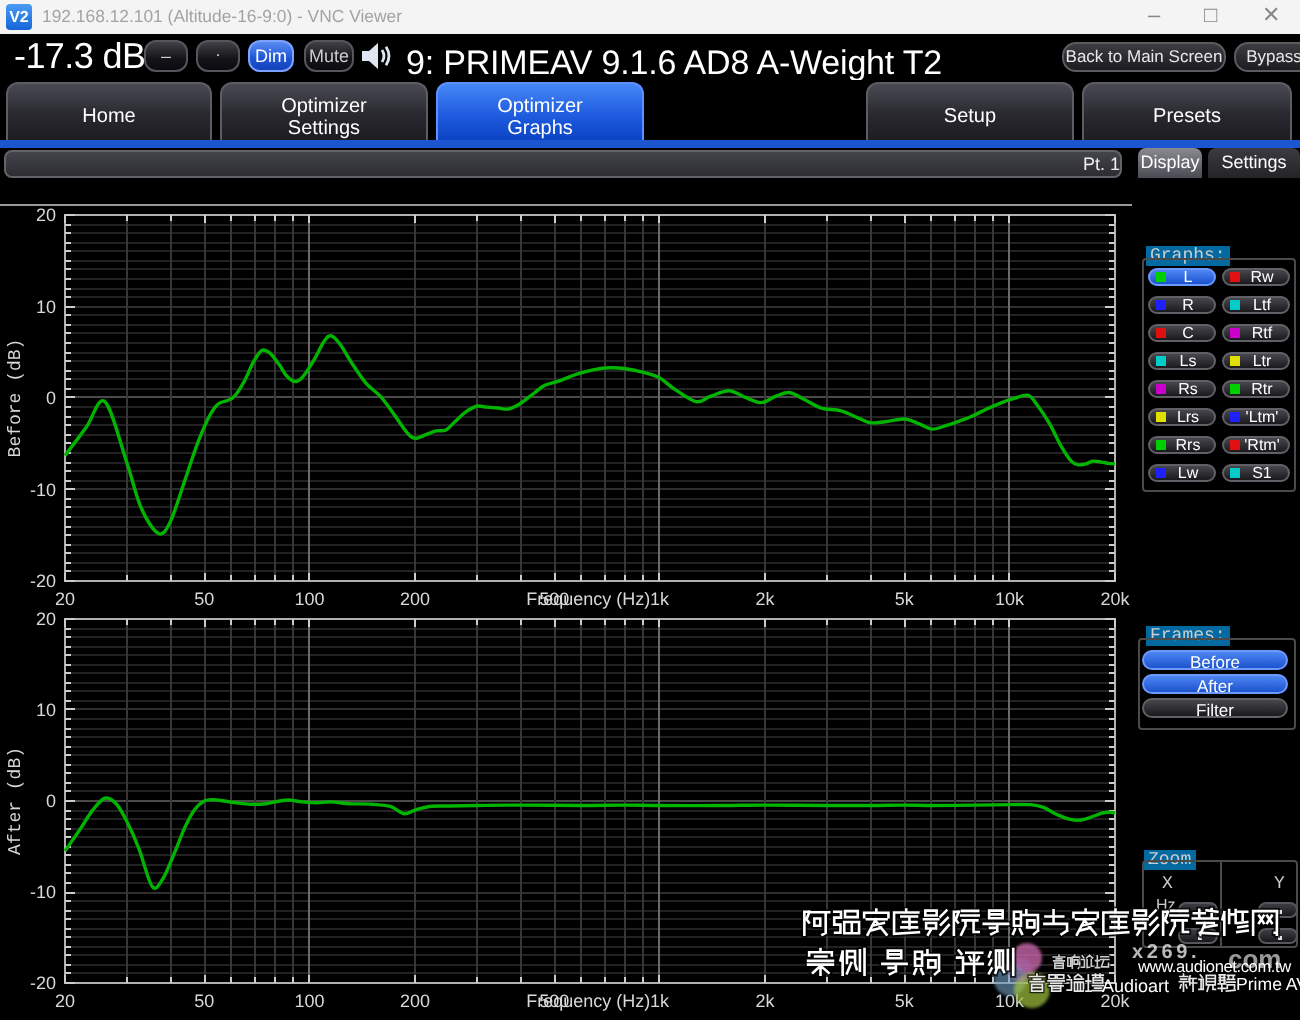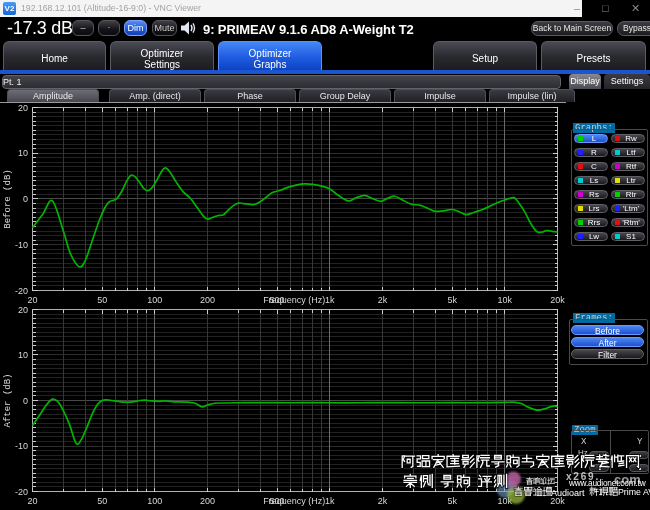--- a/index.html
+++ b/index.html
@@ -1,41 +1,41 @@
 <!DOCTYPE html>
 <html><head><meta charset="utf-8"><style>
 *{margin:0;padding:0;box-sizing:border-box}
 html,body{width:650px;height:510px;background:#000;overflow:hidden;
   font-family:"Liberation Sans",sans-serif}
 #app{position:relative;width:650px;height:510px}
-#tbar{position:absolute;left:0;top:0;width:582px;height:17px;background:#f4f4f4}
+#tbar{position:absolute;left:0;top:0;width:650px;height:17px;background:#f4f4f4}
 #vncico{position:absolute;left:3px;top:2px;width:13px;height:13px;border-radius:2px;
   background:linear-gradient(#4a9af4,#1565d8);color:#fff;font-size:8px;font-weight:bold;
   text-align:center;line-height:13px}
 #ttxt{position:absolute;left:21px;top:3px;font-size:8.7px;color:#a3a3a3}
 .wbtn{position:absolute;top:0;color:#888;font-size:11px;line-height:16px}
 #cbar{position:absolute;left:0;top:17px;width:650px;height:23px;background:#000}
 #vol{position:absolute;left:7px;top:1px;color:#fff;font-size:18px;letter-spacing:-0.3px}
 .pill{position:absolute;top:3px;height:16px;border-radius:6px;color:#ccc;
   background:linear-gradient(#404046,#141418 60%,#0c0c10);border:1px solid #55555c;
   font-size:9px;text-align:center}
 .bluepill{background:linear-gradient(#5b8cf2,#1e54d4 60%,#1442b8);border:1px solid #7aa2ff;color:#fff}
-#ptitle{position:absolute;left:203px;top:5px;color:#fff;font-size:13px;font-weight:bold;letter-spacing:-0.1px}
+#ptitle{position:absolute;left:203px;top:5px;color:#fff;font-size:17px;font-weight:normal;letter-spacing:-0.1px}
 .rbtn{position:absolute;top:4px;height:15px;border-radius:7px;color:#e8e8e8;
   background:linear-gradient(#3c3c42,#1c1c20);border:1px solid #5a5a60;
   font-size:8.5px;text-align:center;line-height:13px;white-space:nowrap}
 #tabs{position:absolute;left:0;top:40px;width:650px;height:34px;background:#000}
 .mtab{position:absolute;top:1px;height:29px;border-radius:6px 6px 0 0;
   background:linear-gradient(#4a4a54,#28282e 55%,#1c1c21);border:1px solid #5c5c64;border-bottom:none;
   color:#fff;font-size:10px;text-align:center;display:flex;align-items:center;justify-content:center;line-height:11px;padding-top:5px}
 .mtab.sel{background:linear-gradient(#4687f8,#1f5ce0 55%,#0c43c4);border-color:#5a90ff}
 #bluestrip{position:absolute;left:0;top:70px;width:650px;height:4px;background:#1b55cf}
 #ptbar{position:absolute;left:2px;top:75px;width:559px;height:14px;border-radius:4px;
   background:linear-gradient(#44444c,#2c2c32);border:1px solid #63636b;
-  color:#f0f0f0;font-size:9px;text-align:left;line-height:12px}
+  color:#f0f0f0;font-size:9px;text-align:right;line-height:12px}
 .dtab{position:absolute;top:74px;height:15px;border-radius:4px 4px 0 0;color:#fff;
   font-size:9px;text-align:center;line-height:15px}
 #dtab1{left:569px;width:32px;background:linear-gradient(#8a8a92,#4a4a52)}
 #dtab2{left:604px;width:46px;background:linear-gradient(#3a3a40,#242428)}
 #stabs{position:absolute;left:0;top:89px;width:650px;height:14px;background:#000}
 .stab{position:absolute;top:0;height:13px;border-radius:4px 4px 0 0;
   background:linear-gradient(#3a3a42,#1f1f24);border:1px solid #4f4f56;border-bottom:none;
   color:#e8e8e8;font-size:9px;text-align:center;line-height:12px}
 .stab.sel{background:linear-gradient(#6d6d76,#46464e)}
 #stabline{position:absolute;left:0;top:102px;width:566px;height:1px;background:#999}
@@ -88,28 +88,20 @@
   <div class="mtab sel" style="left:218px;width:104px">Optimizer<br>Graphs</div>
   <div class="mtab" style="left:433px;width:104px">Setup</div>
   <div class="mtab" style="left:541px;width:105px">Presets</div>
 </div>
 <div id="bluestrip"></div>
 
 <div id="ptbar">Pt. 1</div>
 <div class="dtab" id="dtab1">Display</div>
 <div class="dtab" id="dtab2">Settings</div>
 
-<div id="stabs">
-  <div class="stab sel" style="left:7px;width:92px">Amplitude</div>
-  <div class="stab" style="left:109px;width:92px">Amp. (direct)</div>
-  <div class="stab" style="left:204px;width:92px">Phase</div>
-  <div class="stab" style="left:299px;width:92px">Group Delay</div>
-  <div class="stab" style="left:394px;width:92px">Impulse</div>
-  <div class="stab" style="left:489px;width:86px">Impulse (lin)</div>
-</div>
 <div id="stabline"></div>
 
 <svg width="650" height="407" viewBox="0 103 650 407" style="position:absolute;left:0;top:103px">
 <style>.tl{font-family:"Liberation Sans",sans-serif;font-size:9px;fill:#d8d8d8}.tm{font-family:"Liberation Mono",monospace;font-size:9px;fill:#d8d8d8}</style>
 <g shape-rendering="crispEdges">
 <line x1="32.5" y1="285.5" x2="557.5" y2="285.5" stroke="#222222"></line>
 <line x1="32.5" y1="281.5" x2="557.5" y2="281.5" stroke="#222222"></line>
 <line x1="32.5" y1="276.5" x2="557.5" y2="276.5" stroke="#222222"></line>
 <line x1="32.5" y1="272.5" x2="557.5" y2="272.5" stroke="#222222"></line>
 <line x1="32.5" y1="267.5" x2="557.5" y2="267.5" stroke="#222222"></line>

